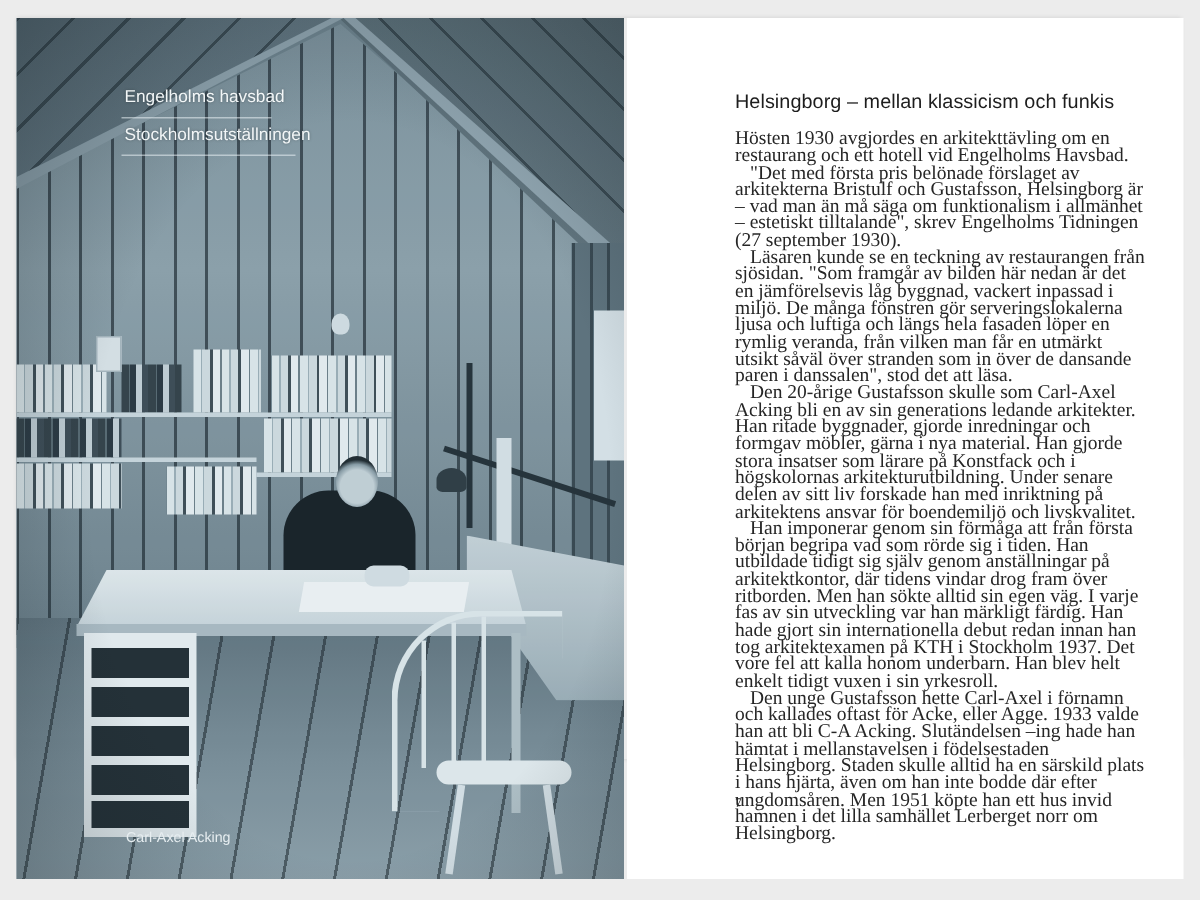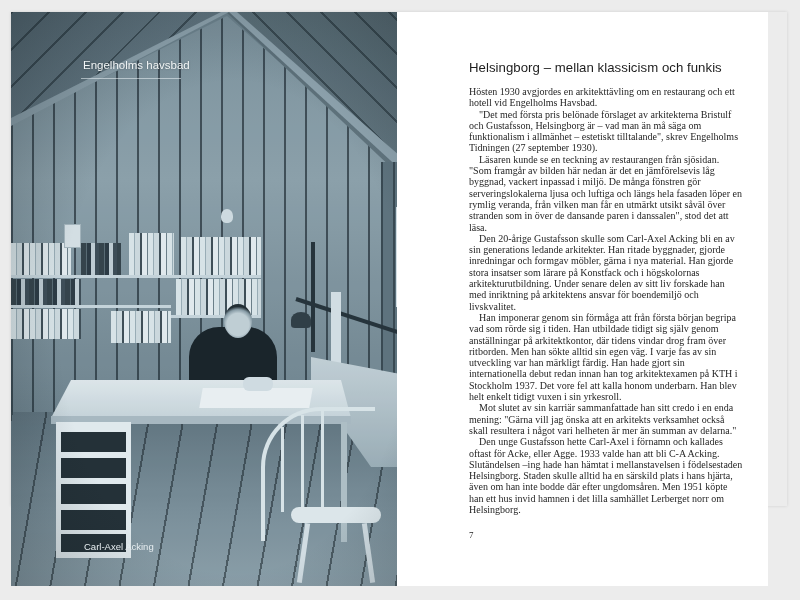--- a/index.html
+++ b/index.html
@@ -188,47 +188,47 @@
       margin-bottom: 1px;
       white-space: nowrap;
       text-shadow: 0 0 2px rgba(0,0,0,0.3);
       cursor: pointer;
     }
     .chapter-item:nth-child(1) { width: 96px; }
     .chapter-item:nth-child(2) { width: 112px; }
     .chapter-item:nth-child(3) { width: 110px; }
     .chapter-item:nth-child(4) { width: 150px; }
     .photo-caption {
-      position: absolute; left: 73px; top: 529px;
+      position: absolute; left: 73px; top: 541px;
       color: #e6edf0;
       font-family: "Liberation Sans", "DejaVu Sans", sans-serif;
       font-size: 9.5px;
       z-index: 5;
     }
     
     .text-page {
-      position: absolute; left: 386px; top: 0;
+      position: absolute; left: 407px; top: 0;
       width: 371px; height: 574px;
       background: #ffffff;
     }
     .article {
       position: absolute; left: 72px; top: 48px; width: 275px;
       color: #222;
     }
     .article-title {
       font-family: "Liberation Sans", "DejaVu Sans", sans-serif;
       font-size: 13.2px;
       font-weight: normal;
       margin: 0 0 11px 0;
       color: #1d1d1d;
       letter-spacing: 0.05px;
     }
     .article-body p {
       margin: 0;
-      font-size: 10px;
+      font-size: 13px;
       line-height: 11.3px;
       text-align: left;
       color: #262626;
     }
     .article-body p.indent { text-indent: 10px; }
     .page-number {
       position: absolute; left: 72px; top: 518px;
       font-size: 9px; color: #222;
     }
   </style>
@@ -293,34 +293,34 @@
       <div class="chair-seat"></div>
       <div class="chair-leg" style="left:40px;transform:rotate(8deg);"></div>
       <div class="chair-leg" style="left:105px;transform:rotate(-8deg);"></div>
     </div>
 
     <div class="tint"></div>
     <div class="vignette"></div>
 
     <nav class="chapter-nav">
       <a class="chapter-item">Engelholms havsbad</a>
+      <a class="chapter-item">Stockholmsutställningen</a>
     </nav>
 
     <div class="photo-caption">Carl-Axel Acking</div>
   </div>
 
   <div class="text-page">
     <article class="article">
       <h1 class="article-title">Helsingborg – mellan klassicism och funkis</h1>
       <div class="article-body">
         <p>Hösten 1930 avgjordes en arkitekttävling om en restaurang och ett hotell vid Engelholms Havsbad.</p>
         <p class="indent">"Det med första pris belönade förslaget av arkitekterna Bristulf och Gustafsson, Helsingborg är – vad man än må säga om funktionalism i allmänhet – estetiskt tilltalande", skrev Engelholms Tidningen (27 september 1930).</p>
         <p class="indent">Läsaren kunde se en teckning av restaurangen från sjösidan. "Som framgår av bilden här nedan är det en jämförelsevis låg byggnad, vackert inpassad i miljö. De många fönstren gör serveringslokalerna ljusa och luftiga och längs hela fasaden löper en rymlig veranda, från vilken man får en utmärkt utsikt såväl över stranden som in över de dansande paren i danssalen", stod det att läsa.</p>
         <p class="indent">Den 20-årige Gustafsson skulle som Carl-Axel Acking bli en av sin generations ledande arkitekter. Han ritade byggnader, gjorde inredningar och formgav möbler, gärna i nya material. Han gjorde stora insatser som lärare på Konstfack och i högskolornas arkitekturutbildning. Under senare delen av sitt liv forskade han med inriktning på arkitektens ansvar för boendemiljö och livskvalitet.</p>
         <p class="indent">Han imponerar genom sin förmåga att från första början begripa vad som rörde sig i tiden. Han utbildade tidigt sig själv genom anställningar på arkitektkontor, där tidens vindar drog fram över ritborden. Men han sökte alltid sin egen väg. I varje fas av sin utveckling var han märkligt färdig. Han hade gjort sin internationella debut redan innan han tog arkitektexamen på KTH i Stockholm 1937. Det vore fel att kalla honom underbarn. Han blev helt enkelt tidigt vuxen i sin yrkesroll.</p>
-        <p class="indent">Mot slutet av sin karriär sammanfattade han sitt credo i en enda mening: "Gärna vill jag önska att en arkitekts verksamhet också skall resultera i något vari helheten är mer än summan av delarna."</p>
         <p class="indent">Den unge Gustafsson hette Carl-Axel i förnamn och kallades oftast för Acke, eller Agge. 1933 valde han att bli C-A Acking. Slutändelsen –ing hade han hämtat i mellanstavelsen i födelsestaden Helsingborg. Staden skulle alltid ha en särskild plats i hans hjärta, även om han inte bodde där efter ungdomsåren. Men 1951 köpte han ett hus invid hamnen i det lilla samhället Lerberget norr om Helsingborg.</p>
       </div>
     </article>
     <div class="page-number">7</div>
   </div>
 
 </div>
 
 </body></html>

